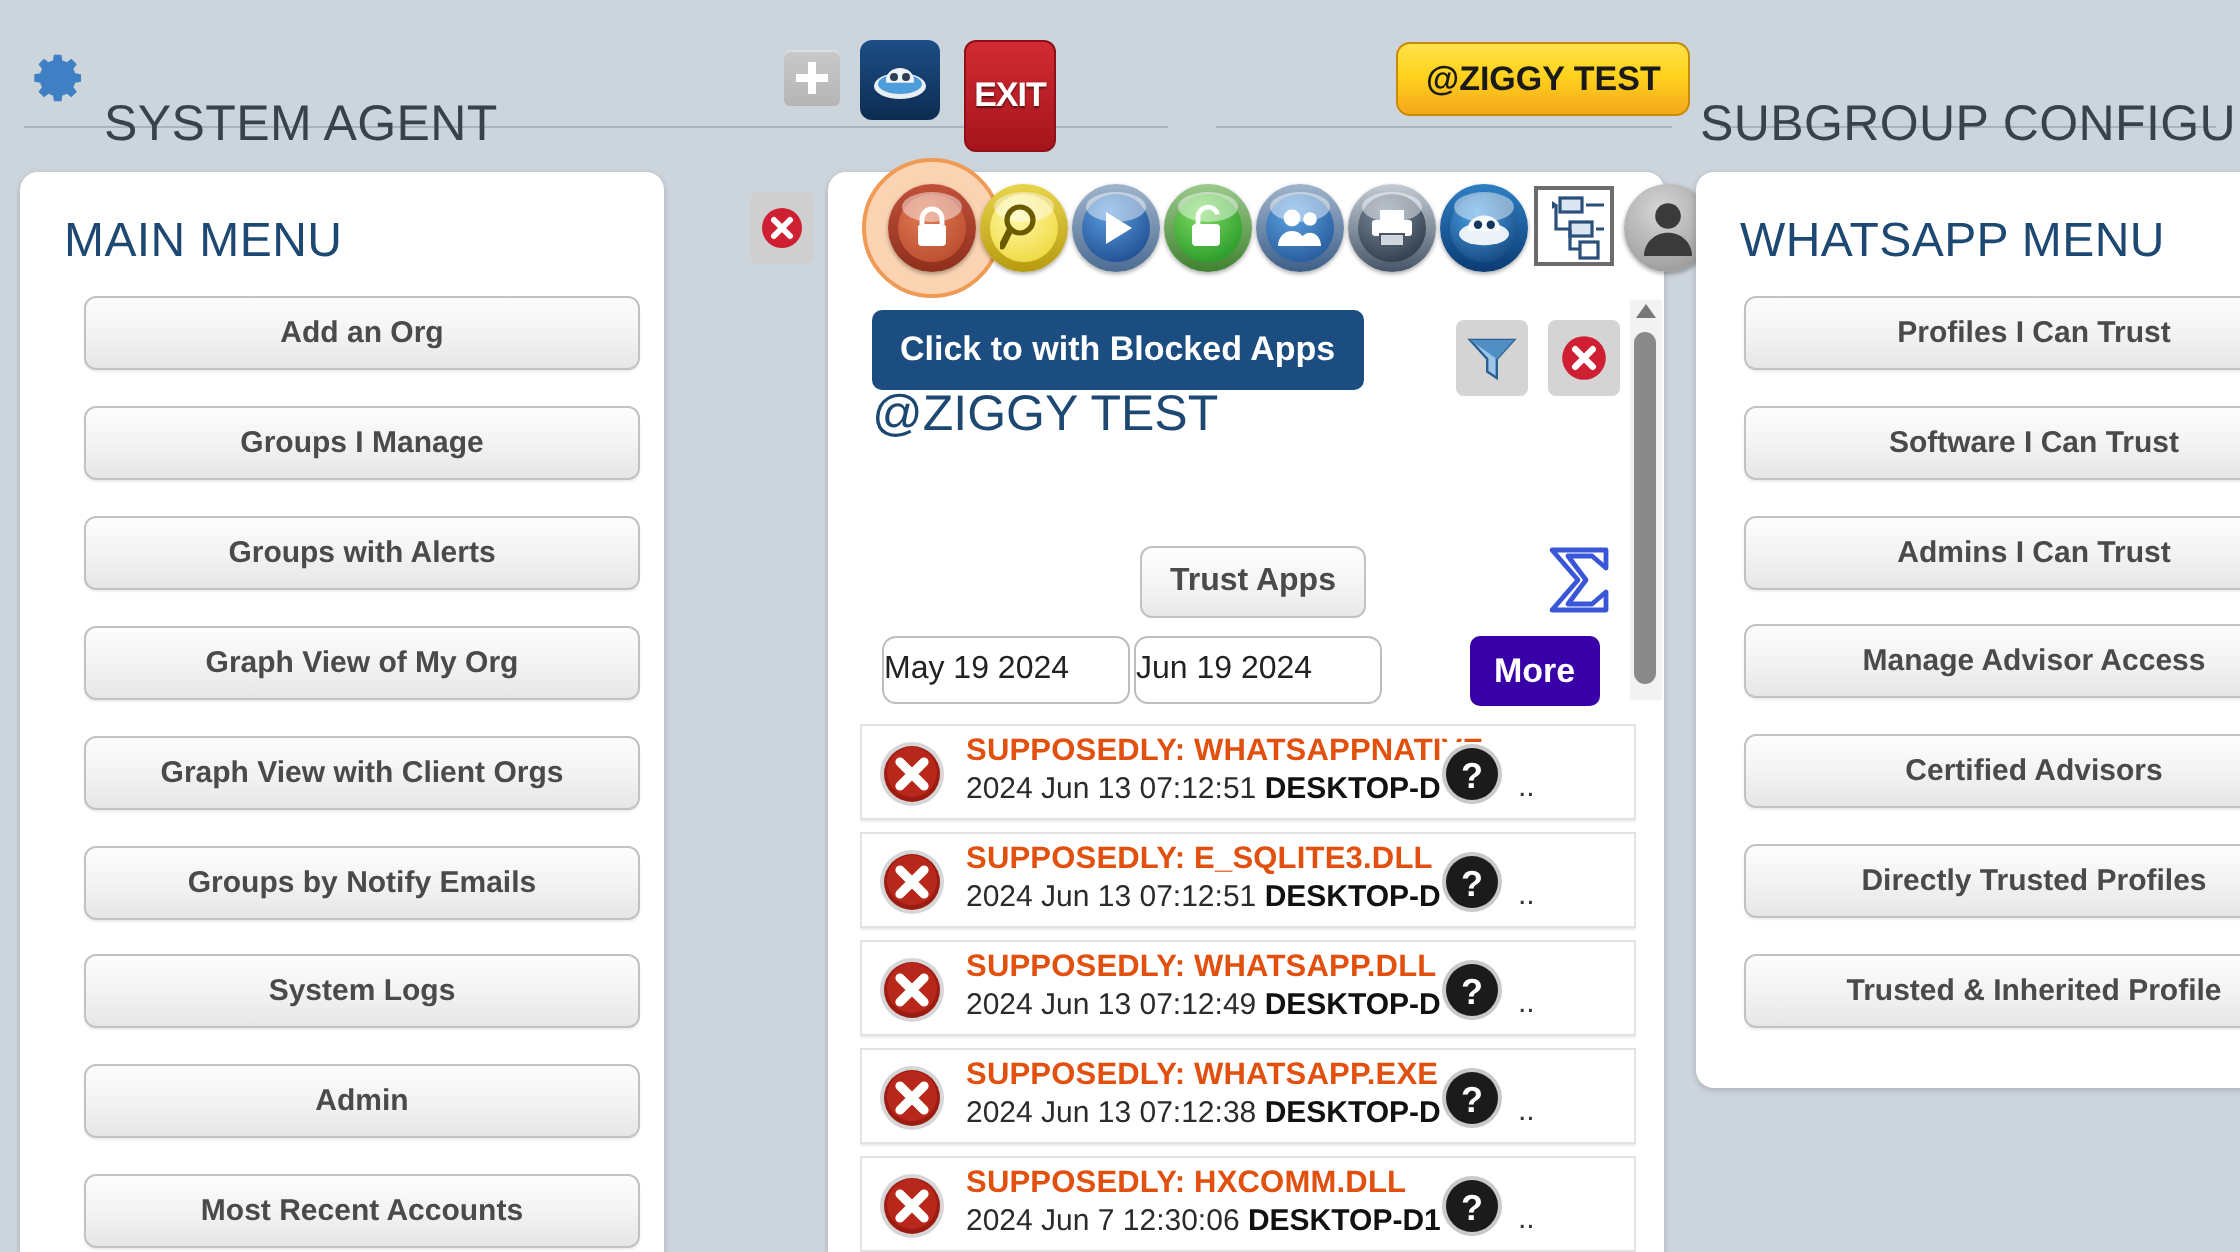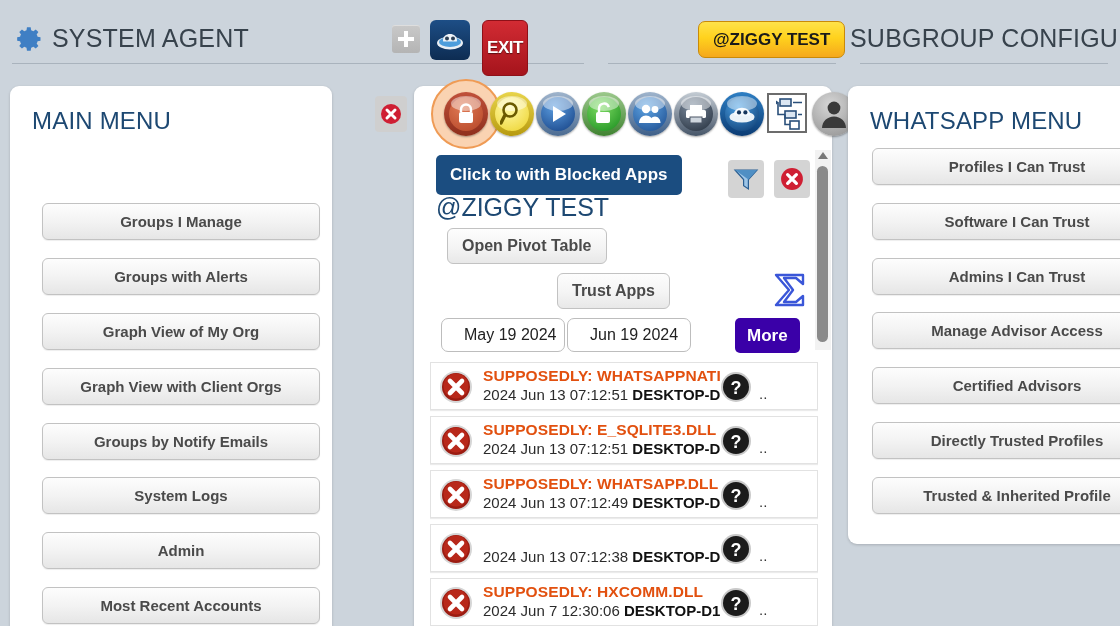--- a/index.html
+++ b/index.html
@@ -14,21 +14,21 @@
   
   .header{position:absolute;left:0;top:0;width:1120px;height:78px;}
   .hdr-seg{position:absolute;top:0;height:78px;box-sizing:border-box;}
   .hdr-seg .rule{position:absolute;left:12px;right:12px;bottom:14px;height:1px;background:#a9b3bd;}
   .seg-left{left:0;width:596px;}
   .seg-mid{left:596px;width:252px;}
   .seg-right{left:848px;width:272px;}
 
   .title{
     position:absolute;font-size:25px;color:#37424c;letter-spacing:.2px;
-    white-space:nowrap;font-weight:400;
+    white-space:nowrap;font-weight:400;margin-top:24px;
   }
   #sysTitle{left:52px;top:24px;}
   #subTitle{left:850px;top:24px;}
 
   .gear-icon{position:absolute;left:16px;top:25px;width:28px;height:28px;}
 
   .plus-btn{
     position:absolute;left:392px;top:25px;width:28px;height:28px;
     background:linear-gradient(#c9c9c9,#b4b4b4);border-radius:3px;
     box-shadow:inset 0 1px 0 #dedede;
@@ -124,28 +124,28 @@
 
   .mid-btn{
     position:absolute;box-sizing:border-box;height:36px;padding:0 14px;
     border:1px solid #c2c2c2;border-radius:6px;
     background:linear-gradient(#fdfdfd 0%,#f4f4f4 55%,#e8e8e8 100%);
     color:#4a4a4a;font-weight:bold;font-size:16px;
     display:flex;align-items:center;justify-content:center;white-space:nowrap;
   }
   #btnPivot{left:447px;top:228px;}
   #btnCerts{left:447px;top:273px;}
-  #btnApps{left:557px;top:273px;}
+  #btnApps{left:570px;top:273px;}
 
   .sigma{position:absolute;left:772px;top:272px;width:36px;height:36px;}
 
   .date-in{
     position:absolute;box-sizing:border-box;top:318px;height:34px;width:124px;
     border:1px solid #bdbdbd;border-radius:7px;background:#fff;
-    color:#222;font-size:16px;display:flex;align-items:center;padding-left:22px;
+    color:#222;font-size:16px;display:flex;align-items:center;padding-left:0;
   }
   #dateFrom{left:441px;}
   #dateTo{left:567px;}
   .to-lbl{position:absolute;left:573px;top:326px;font-size:15px;color:#444;}
   .more-btn{
     position:absolute;left:735px;top:318px;height:35px;padding:0 12px;
     background:#3a00a8;border-radius:5px;color:#fff;font-weight:bold;font-size:17px;
     display:flex;align-items:center;justify-content:center;
   }
 
@@ -213,20 +213,21 @@
 
     <div class="exit-btn">EXIT</div>
 
     <div class="ziggy-badge">@ZIGGY TEST</div>
 
     <div class="title" id="subTitle">SUBGROUP CONFIGURATIO</div>
   </div>
 
   <div class="panel panel-left">
     <div class="panel-title">MAIN MENU</div>
+    <div class="menu-btn left" style="top:62px">Add an Org</div>
     <div class="menu-btn left" style="top:117px">Groups I Manage</div>
     <div class="menu-btn left" style="top:172px">Groups with Alerts</div>
     <div class="menu-btn left" style="top:227px">Graph View of My Org</div>
     <div class="menu-btn left" style="top:337px">Groups by Notify Emails</div>
     <div class="menu-btn left" style="top:282px">Graph View with Client Orgs</div>
     <div class="menu-btn left" style="top:391px">System Logs</div>
     <div class="menu-btn left" style="top:501px">Most Recent Accounts</div>
     <div class="menu-btn left" style="top:446px">Admin</div>
   </div>
 
@@ -354,21 +355,20 @@
   </div>
   <div class="xclose-btn">
     <svg width="24" height="24" viewBox="0 0 22 22">
       <circle cx="11" cy="11" r="10" fill="#cf1f33"></circle>
       <path d="M7 7l8 8M15 7l-8 8" stroke="#fff" stroke-width="3" stroke-linecap="round"></path>
     </svg>
   </div>
 
   <div class="ziggy-sub">@ZIGGY TEST</div>
 
-  <div class="mid-btn" id="btnPivot">Open Pivot Table</div>
   <div class="mid-btn" id="btnApps">Trust Apps</div>
 
   <svg class="sigma" viewBox="0 0 36 36">
     <path d="M4 3h27v9l-7-6H12l9 12-9 12h12l7-6v9H4l13-15z" fill="#fff" stroke="#3a56d8" stroke-width="2.4" stroke-linejoin="round"></path>
   </svg>
 
   <div class="date-in" id="dateFrom">May 19 2024</div>
   <div class="to-lbl">TO</div>
   <div class="date-in" id="dateTo">Jun 19 2024</div>
   <div class="more-btn">More</div>
@@ -422,20 +422,21 @@
           </svg></span>
         <span class="dots">..</span>
       </div>
       <div class="row">
         <span class="xic"><svg width="34" height="34" viewBox="0 0 34 34">
             <circle cx="17" cy="17" r="16" fill="#d6d6d6"></circle>
             <circle cx="17" cy="17" r="14" fill="#9b1c12"></circle>
             <circle cx="17" cy="16" r="12.5" fill="#b8281a"></circle>
             <path d="M11 11l12 12M23 11l-12 12" stroke="#fff" stroke-width="4.6" stroke-linecap="round"></path>
           </svg></span>
+        <div class="line1">SUPPOSEDLY: WHATSAPP.EXE</div>
         <div class="line2"><span>2024 Jun 13 07:12:38</span> <b>DESKTOP-D1F</b></div>
         <span class="qic"><svg width="32" height="32" viewBox="0 0 32 32">
             <circle cx="16" cy="16" r="15" fill="#c9c9c9"></circle>
             <circle cx="16" cy="16" r="13" fill="#1b1b1b"></circle>
             <text x="16" y="23" font-family="Liberation Sans, sans-serif" font-size="18" font-weight="bold" fill="#fff" text-anchor="middle">?</text>
           </svg></span>
         <span class="dots">..</span>
       </div>
       <div class="row">
         <span class="xic"><svg width="34" height="34" viewBox="0 0 34 34">

